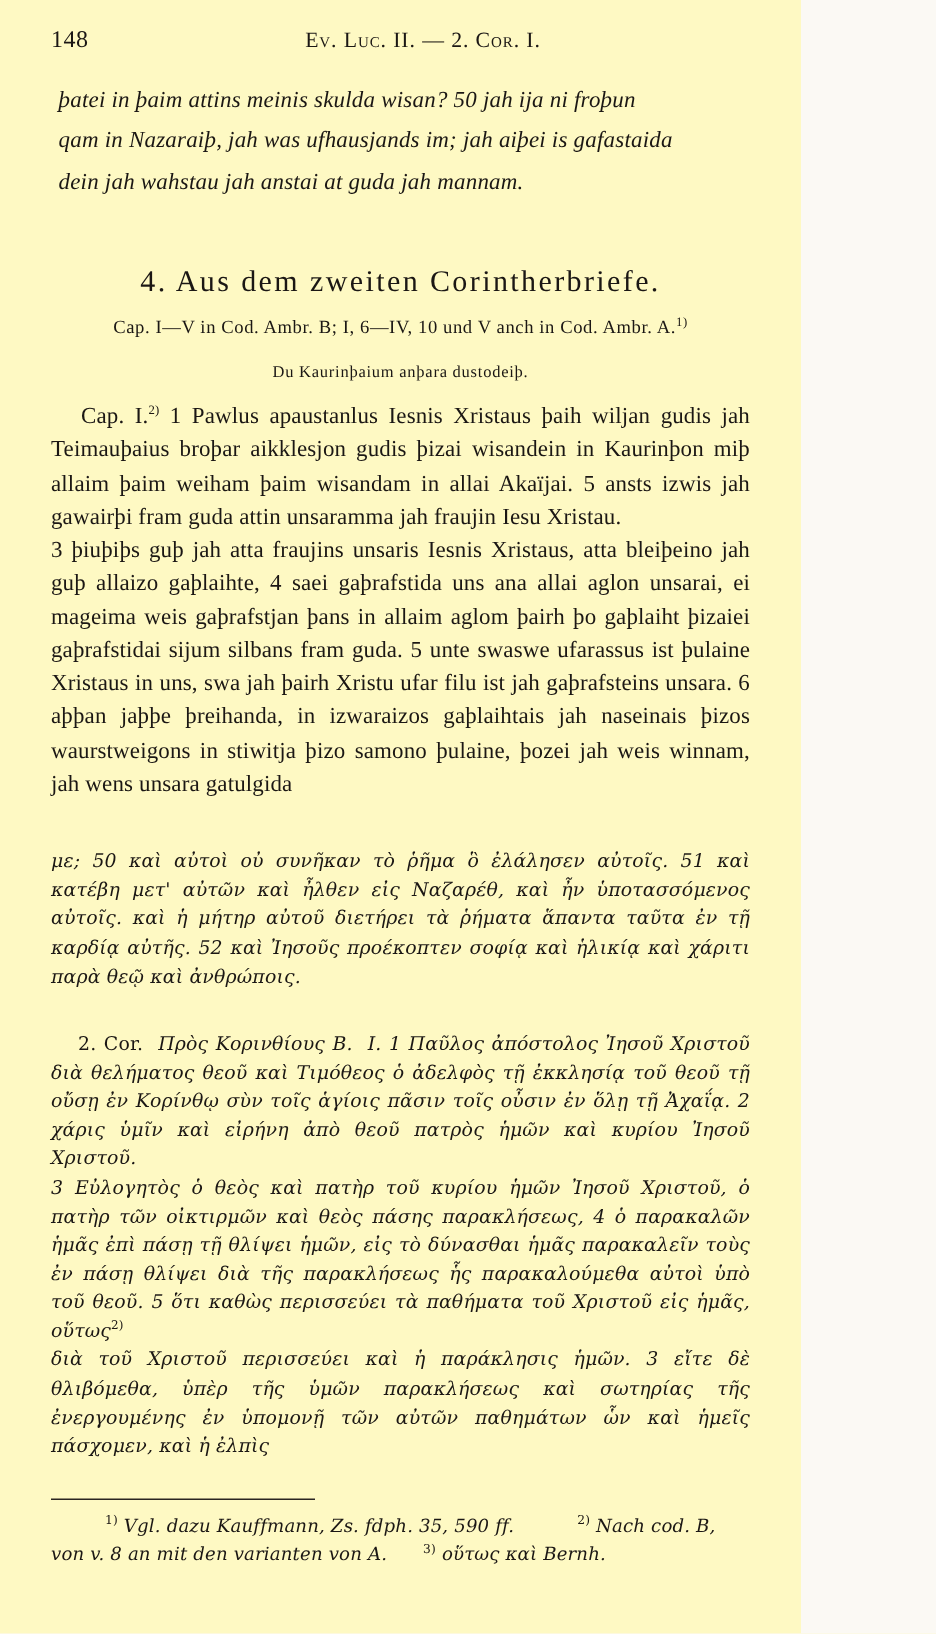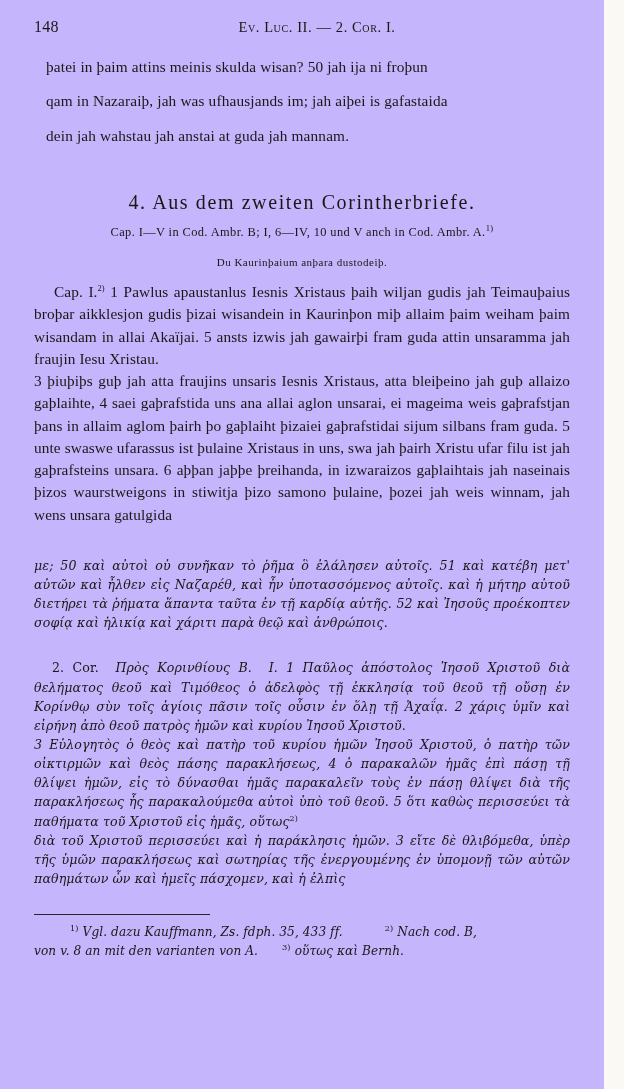--- a/index.html
+++ b/index.html
@@ -2,23 +2,23 @@
 <html><head>
 <meta charset="utf-8">
 <style>
   html, body {
     margin: 0;
     padding: 0;
     background: #fbf9f4;
   }
   .page {
     position: relative;
-    width: 604px;
+    width: 534px;
     height: 1089px;
-    background: #c4b5fd;
+    background: #fef9c3;
     box-sizing: border-box;
     padding: 18px 34px 10px 34px;
     font-family: "Liberation Serif", serif;
     color: #1b1714;
     overflow: hidden;
   }
   .running-head {
     display: flex;
     align-items: baseline;
     font-size: 14.5px;
@@ -37,21 +37,22 @@
     letter-spacing: 0.6px;
   }
   .gothic-block {
     font-size: 15.3px;
     line-height: 1.46;
     text-align: justify;
     text-align-last: left;
     letter-spacing: 0.15px;
   }
   .gothic-block p {
-    margin: 12px;
+    margin: 5px;
+    font-style: italic;
   }
   .section-title {
     text-align: center;
     font-size: 20px;
     letter-spacing: 1.6px;
     margin-top: 44px;
   }
   .section-sub {
     text-align: center;
     font-size: 12.4px;
@@ -188,20 +189,20 @@
   <div class="greek greek-second">
     <p class="indent"><span class="upright">2. Cor.</span>&nbsp; <span>Πρὸς Κορινθίους Β.</span>&nbsp; <span>I. 1 Παῦλος ἀπόστολος Ἰησοῦ Χριστοῦ διὰ θελήματος θεοῦ καὶ Τιμόθεος ὁ ἀδελφὸς τῇ ἐκκλησίᾳ τοῦ θεοῦ τῇ οὔσῃ ἐν Κορίνθῳ σὺν τοῖς ἁγίοις πᾶσιν τοῖς οὖσιν ἐν ὅλῃ τῇ Ἀχαΐᾳ. 2 χάρις ὑμῖν καὶ εἰρήνη ἀπὸ θεοῦ πατρὸς ἡμῶν καὶ κυρίου Ἰησοῦ Χριστοῦ.</span></p>
     <p><span>3 Εὐλογητὸς ὁ θεὸς καὶ πατὴρ τοῦ κυρίου ἡμῶν Ἰησοῦ Χριστοῦ, ὁ πατὴρ τῶν οἰκτιρμῶν καὶ θεὸς πάσης παρακλήσεως, 4 ὁ παρακαλῶν ἡμᾶς ἐπὶ πάσῃ τῇ θλίψει ἡμῶν, εἰς τὸ δύνασθαι ἡμᾶς παρακαλεῖν τοὺς ἐν πάσῃ θλίψει διὰ τῆς παρακλήσεως ἧς παρακαλούμεθα αὐτοὶ ὑπὸ τοῦ θεοῦ. 5 ὅτι καθὼς περισσεύει τὰ παθήματα τοῦ Χριστοῦ εἰς ἡμᾶς, οὕτως</span><sup>2)</sup></p>
     <p>διὰ τοῦ Χριστοῦ περισσεύει καὶ ἡ παράκλησις ἡμῶν.   3 εἴτε δὲ θλιβόμεθα, ὑπὲρ τῆς ὑμῶν παρακλήσεως καὶ σωτηρίας τῆς ἐνεργουμένης ἐν ὑπομονῇ τῶν αὐτῶν παθημάτων ὧν καὶ ἡμεῖς πάσχομεν, καὶ ἡ ἐλπὶς</p>
   </div>
 
   <div class="footnote-rule"></div>
 
   <div class="footnotes">
     <p class="fn-line">
-      <span class="fn-indent"></span><sup>1)</sup> <span>Vgl. dazu Kauffmann,  Zs. fdph. 35, 433 ff.</span><span class="fn-gap"></span><sup>2)</sup> <span>Nach cod. B,</span>
+      <span class="fn-indent"></span><sup>1)</sup> <span>Vgl. dazu Kauffmann,  Zs. fdph. 35, 590 ff.</span><span class="fn-gap"></span><sup>2)</sup> <span>Nach cod. B,</span>
     </p>
     <p class="fn-line">
       <span>von v. 8 an mit den varianten von A.</span><span class="fn-gap-sm"></span><sup>3)</sup> <span>οὕτως καὶ Bernh.</span>
     </p>
   </div>
 
 </div>
 
 </body></html>

